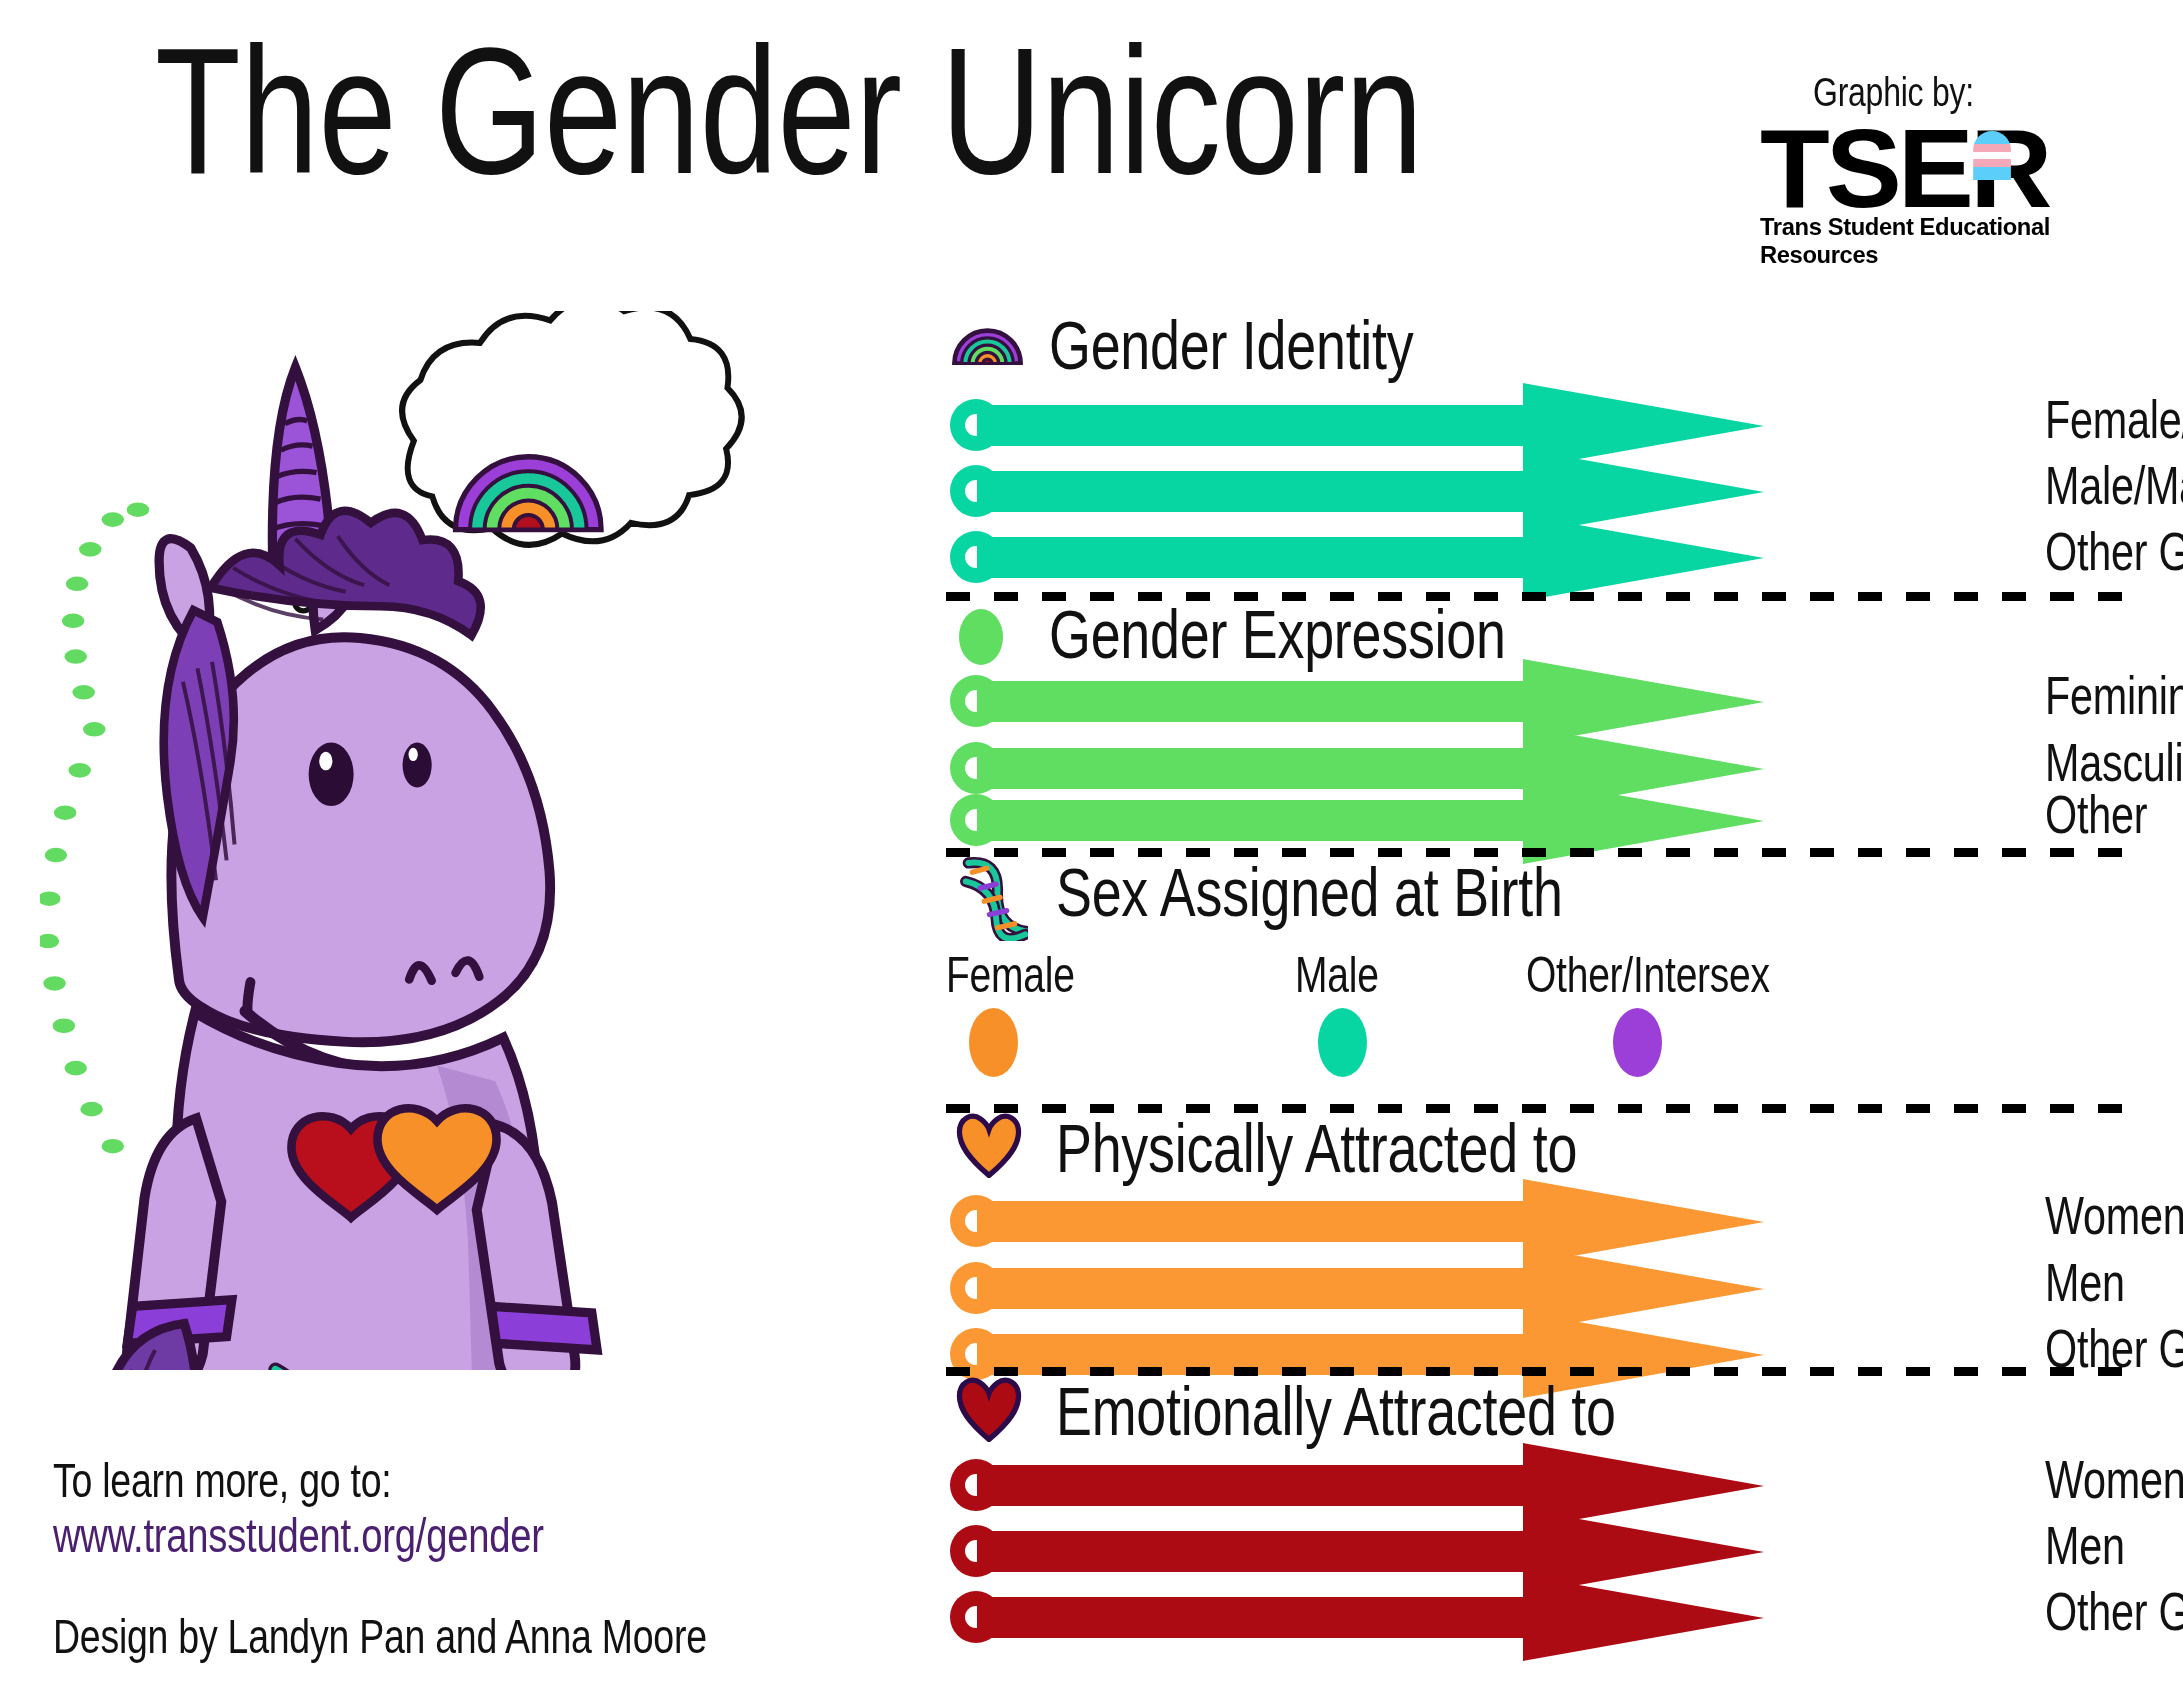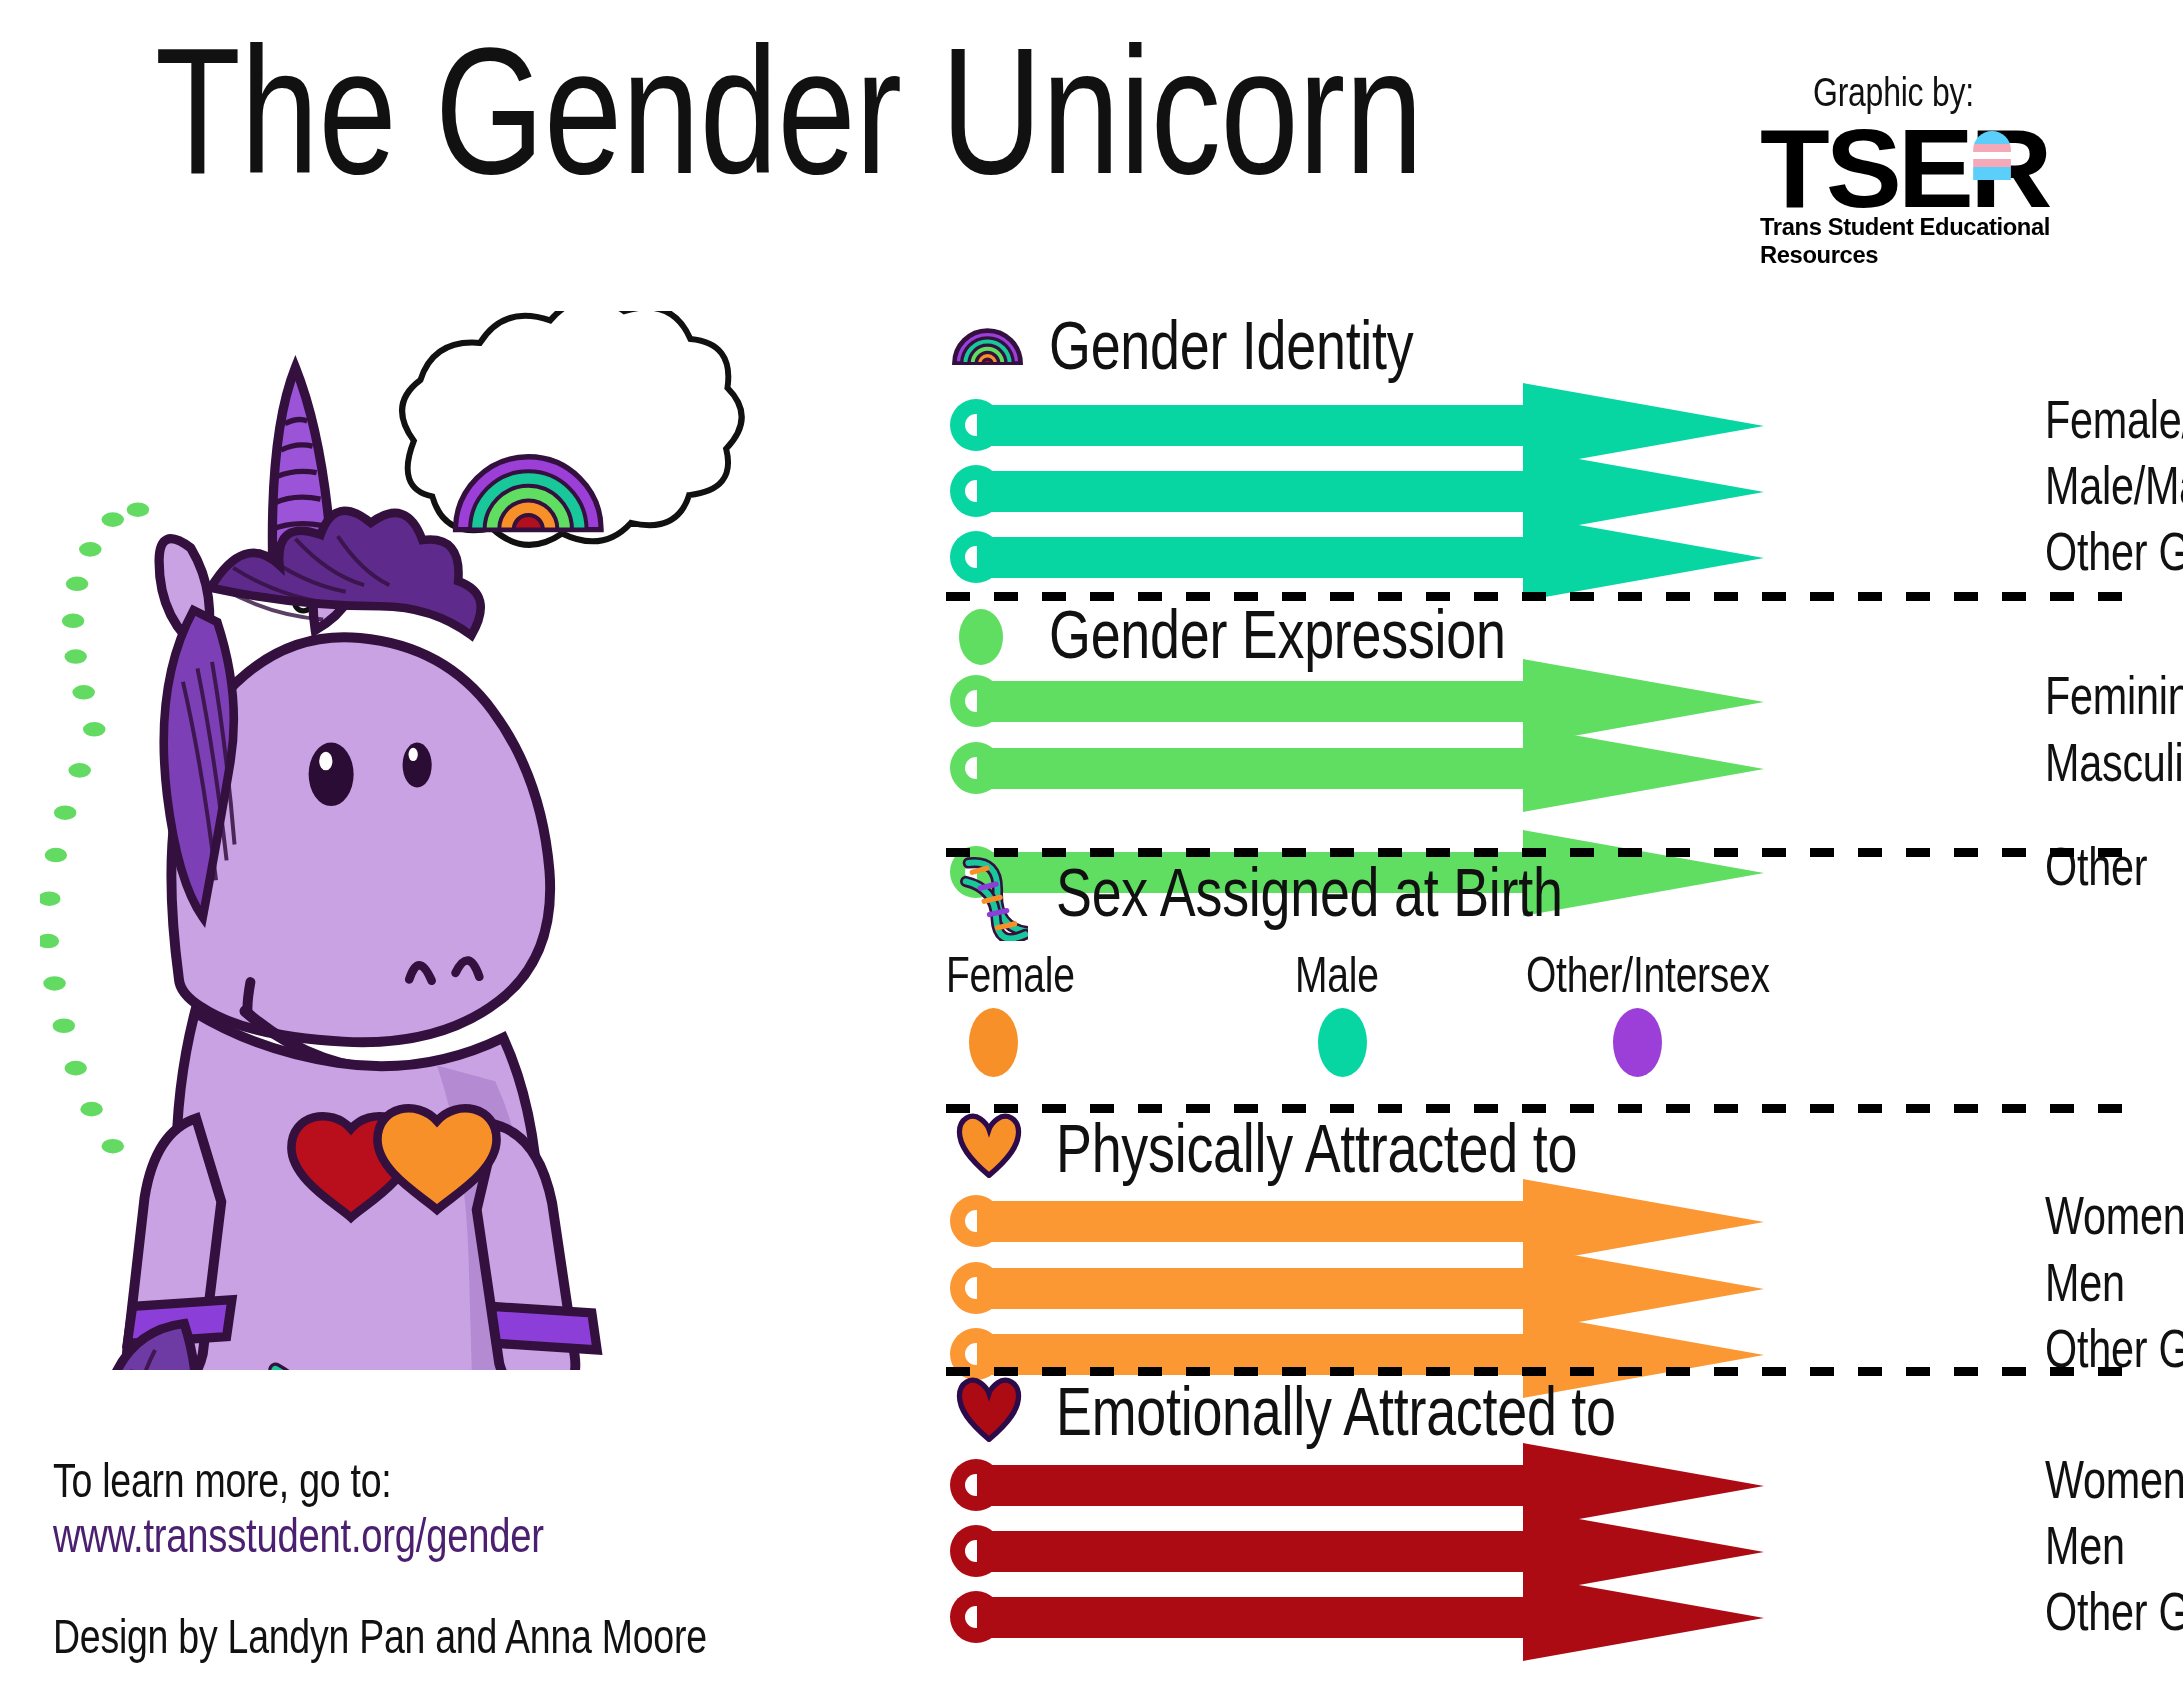--- a/index.html
+++ b/index.html
@@ -252,21 +252,21 @@
   <span class="arrow-shaft" style="background:#5FDE62;"></span>
   <span class="arrow-head" style="border-left:241px solid #5FDE62;"></span>
   <span class="arrow-label hand">Feminine</span>
 </div>
 <div class="abs arrow-row" style="left:950px;top:748px;">
   <span class="arrow-ring" style="background:#5FDE62;"></span>
   <span class="arrow-shaft" style="background:#5FDE62;"></span>
   <span class="arrow-head" style="border-left:241px solid #5FDE62;"></span>
   <span class="arrow-label hand">Masculine</span>
 </div>
-<div class="abs arrow-row" style="left:950px;top:852px;">
+<div class="abs arrow-row" style="left:950px;top:800px;">
   <span class="arrow-ring" style="background:#5FDE62;"></span>
   <span class="arrow-shaft" style="background:#5FDE62;"></span>
   <span class="arrow-head" style="border-left:241px solid #5FDE62;"></span>
   <span class="arrow-label hand">Other</span>
 </div>
 
 <div class="abs divider" style="top:848px;"></div>
 
 <div class="abs ico" style="left:955px;top:855px;">
   <svg width="73" height="86" viewBox="0 0 110 130">

